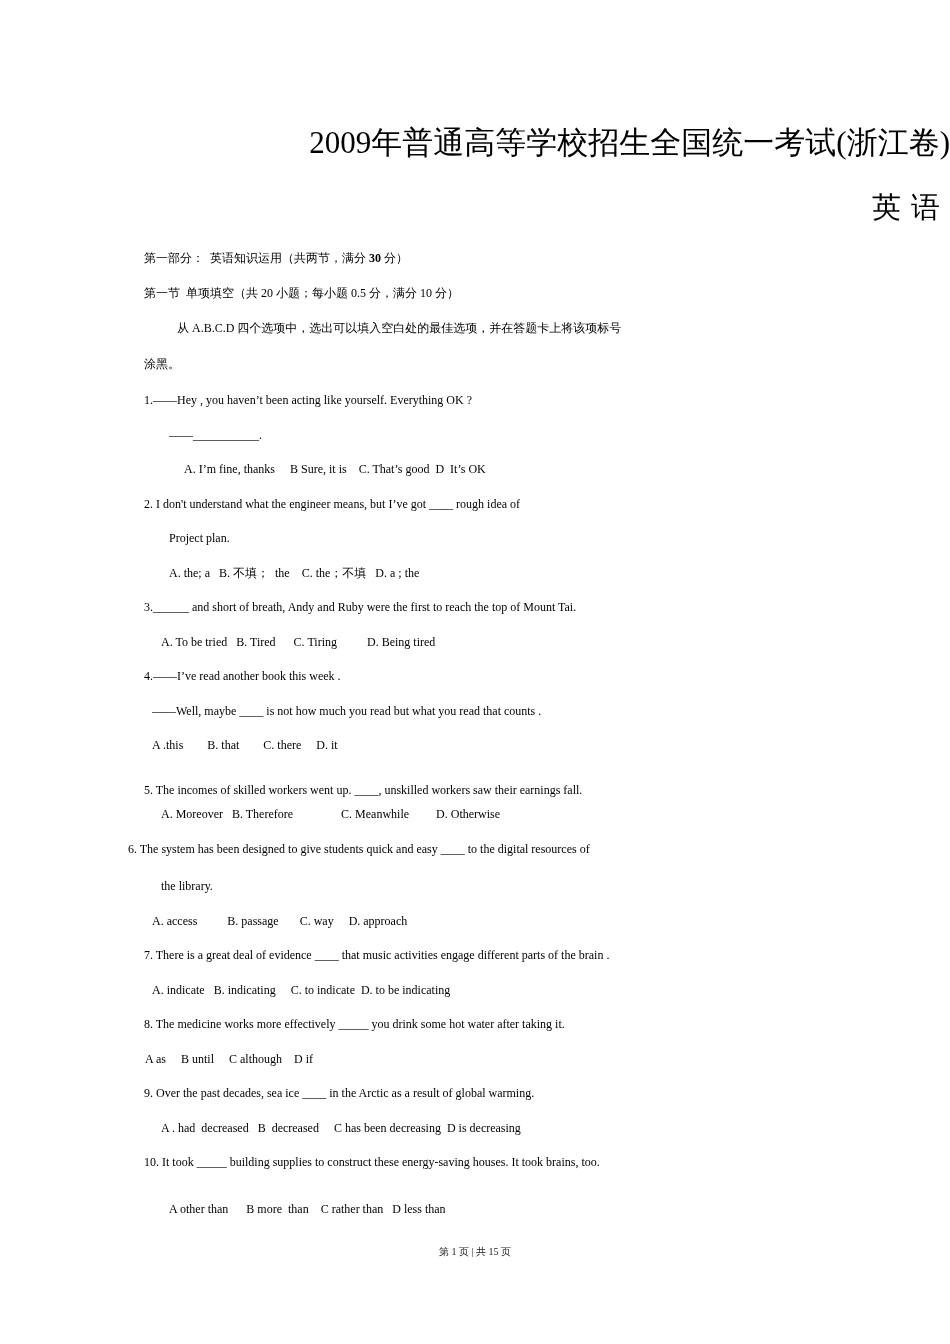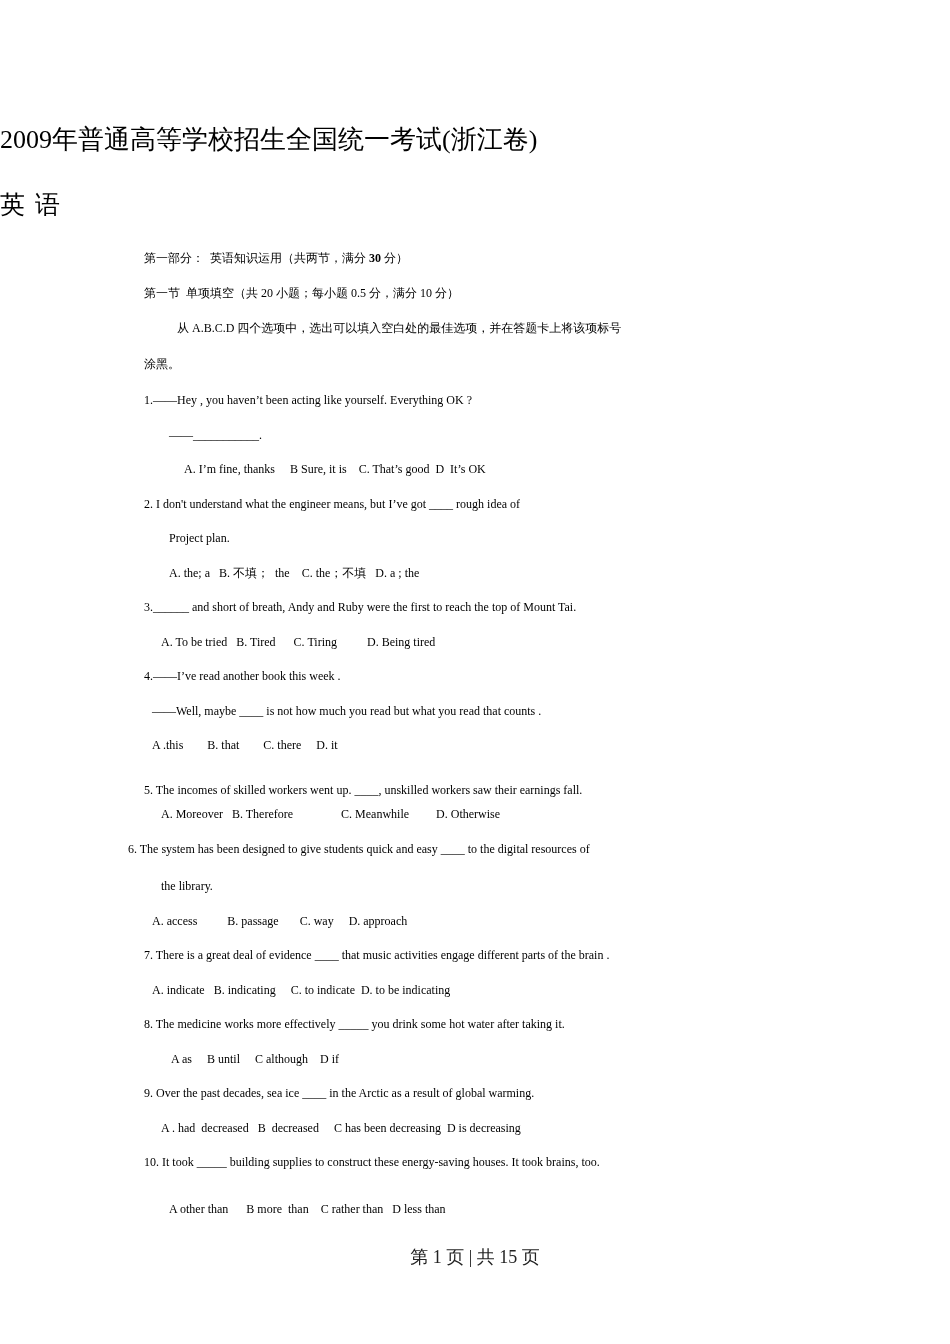--- a/index.html
+++ b/index.html
@@ -2,32 +2,32 @@
 <html><head>
   <meta charset="utf-8">
   <style>
     html, body { margin: 0; padding: 0; background: #ffffff; }
     body {
       width: 950px; height: 1344px; position: relative; overflow: hidden;
       font-family: "Liberation Serif", "DejaVu Serif", serif;
       color: #000; font-size: 16px;
     }
     .title {
-      position: absolute; top: 122px; left: 0; width: 950px; text-align: left;
-      font-size: 26px; letter-spacing: 0px;
+      position: absolute; top: 122px; left: 0; width: 950px; text-align: right;
+      font-size: 31px; letter-spacing: 0px;
     }
     .subtitle {
-      position: absolute; top: 188px; left: 0; width: 950px; text-align: left;
-      font-size: 25px; letter-spacing: 10px;
+      position: absolute; top: 188px; left: 0; width: 950px; text-align: right;
+      font-size: 29px; letter-spacing: 10px;
     }
     .line { position: absolute; left: 0; white-space: pre; font-size: 12px; line-height: 20px; }
     .bold { font-weight: bold; }
     .footer {
       position: absolute; top: 1245px; left: 0; width: 950px; text-align: center;
-      font-size: 18px; color: #222;
+      font-size: 10px; color: #222;
     }
   </style>
 </head>
 <body>
 
 <div>
   <div class="title">2009年普通高等学校招生全国统一考试(浙江卷)</div>
   <div class="subtitle">英语</div>
 
   <div class="line" style="top:248px; left:144px;"><span>第一部分：  英语知识运用（共两节，满分 </span><span class="bold">30</span><span> 分）</span></div>
@@ -56,21 +56,21 @@
   <div class="line" style="top:804px; left:161px;">A. Moreover   B. Therefore                C. Meanwhile         D. Otherwise</div>
 
   <div class="line" style="top:839px; left:128px;">6. The system has been designed to give students quick and easy ____ to the digital resources of</div>
   <div class="line" style="top:876px; left:161px;">the library.</div>
   <div class="line" style="top:911px; left:152px;">A. access          B. passage       C. way     D. approach</div>
 
   <div class="line" style="top:945px; left:144px;">7. There is a great deal of evidence ____ that music activities engage different parts of the brain .</div>
   <div class="line" style="top:980px; left:152px;">A. indicate   B. indicating     C. to indicate  D. to be indicating</div>
 
   <div class="line" style="top:1014px; left:144px;">8. The medicine works more effectively _____ you drink some hot water after taking it.</div>
-  <div class="line" style="top:1049px; left:171px;text-align:right;">A as     B until     C although    D if</div>
+  <div class="line" style="top:1049px; left:145px;text-align:right;">A as     B until     C although    D if</div>
 
   <div class="line" style="top:1083px; left:144px;">9. Over the past decades, sea ice ____ in the Arctic as a result of global warming.</div>
   <div class="line" style="top:1118px; left:161px;">A . had  decreased   B  decreased     C has been decreasing  D is decreasing</div>
 
   <div class="line" style="top:1152px; left:144px;">10. It took _____ building supplies to construct these energy-saving houses. It took brains, too.</div>
   <div class="line" style="top:1187px; left:169px;margin-top:12px;">A other than      B more  than    C rather than   D less than</div>
 
   <div class="footer">第 1 页 | 共 15 页</div>
 </div>
 

